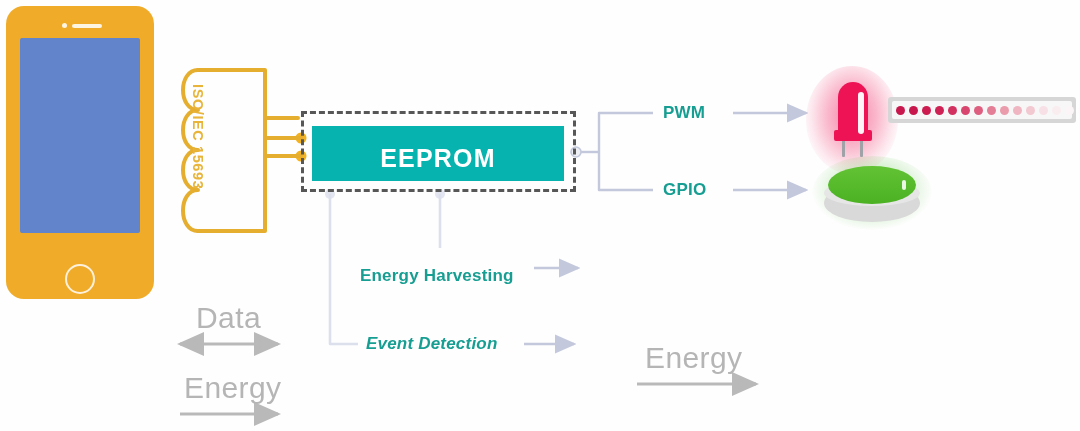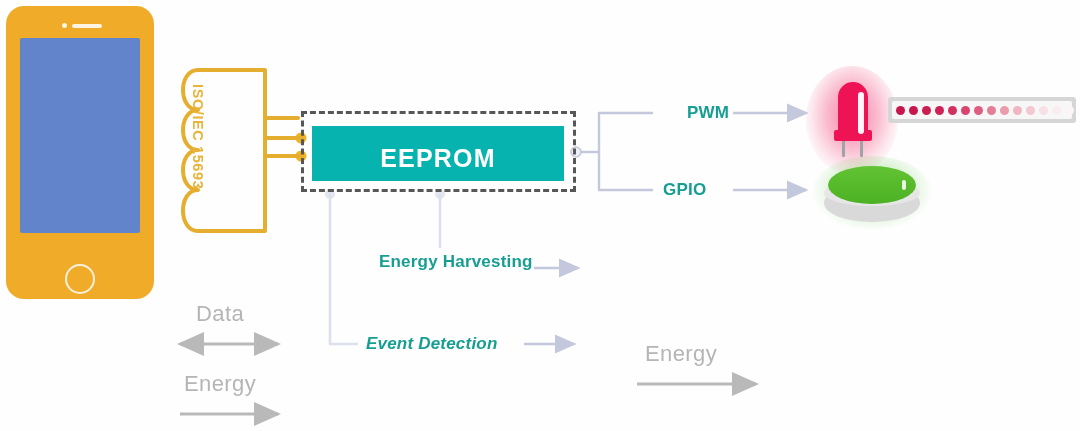--- a/index.html
+++ b/index.html
@@ -29,21 +29,21 @@
     border-radius:2px;background:#FDF4E2;
   }
   .phone-home{
     position:absolute;left:59px;top:258px;width:30px;height:30px;
     border:2px solid #FDF0DC;border-radius:50%;box-sizing:border-box;
   }
 
   
   .lbl{position:absolute;white-space:nowrap;}
   .lbl-teal{color:#179E92;font-weight:bold;font-size:17px;letter-spacing:.2px;}
-  .lbl-gray{color:#B5B5B5;font-size:22px;letter-spacing:.4px;}
+  .lbl-gray{color:#B5B5B5;font-size:30px;letter-spacing:.4px;}
   .lbl-eeprom{
     position:absolute;left:312px;top:126px;width:252px;height:64px;
     display:flex;align-items:center;justify-content:center;
     color:#ffffff;font-size:25px;font-weight:bold;letter-spacing:1.2px;
   }
   .lbl-iso{
     position:absolute;left:206px;top:84px;
     color:#E8B43A;font-size:14.5px;font-weight:bold;letter-spacing:.6px;
     transform:rotate(90deg);transform-origin:left top;
   }
@@ -188,24 +188,24 @@
 
     <path d="M637,384 L756,384" stroke="#B9B9B9" stroke-width="3" fill="none" marker-end="url(#ah-gray)"></path>
   </svg>
 
   <div class="lbl-iso">ISO/IEC 15693</div>
 
   <div class="chip-fill"></div>
   <div class="chip-dash"></div>
   <div class="lbl-eeprom">EEPROM</div>
 
-  <div class="lbl lbl-teal" style="left:663px;top:103px;margin-left:24px;">PWM</div>
+  <div class="lbl lbl-teal" style="left:663px;top:103px;">PWM</div>
   <div class="lbl lbl-teal" style="left:663px;top:180px;">GPIO</div>
 
-  <div class="lbl lbl-teal" style="left:360px;top:252px;margin-left:19px;">Energy Harvesting</div>
+  <div class="lbl lbl-teal" style="left:360px;top:266px;">Energy Harvesting</div>
   <div class="lbl lbl-teal" style="left:366px;top:334px;font-style:italic;">Event Detection</div>
 
   <div class="lbl lbl-gray" style="left:196px;top:301px;">Data</div>
   <div class="lbl lbl-gray" style="left:184px;top:371px;">Energy</div>
   <div class="lbl lbl-gray" style="left:645px;top:341px;">Energy</div>
 
   <div class="led-wrap">
     <div class="led-glow"></div>
     <div class="led-leg" style="left:20px;"></div>
     <div class="led-leg" style="left:38px;"></div>

